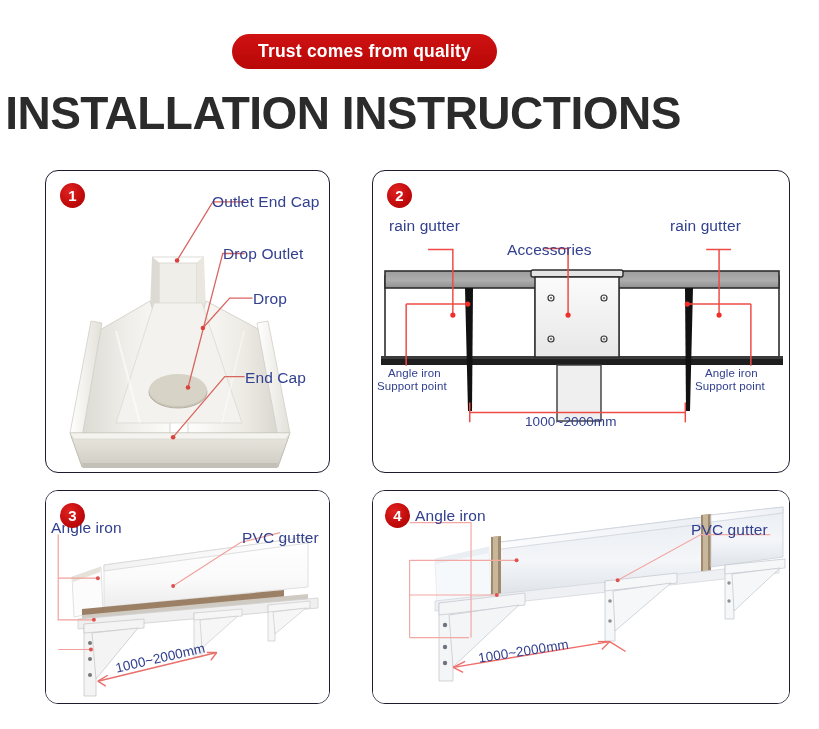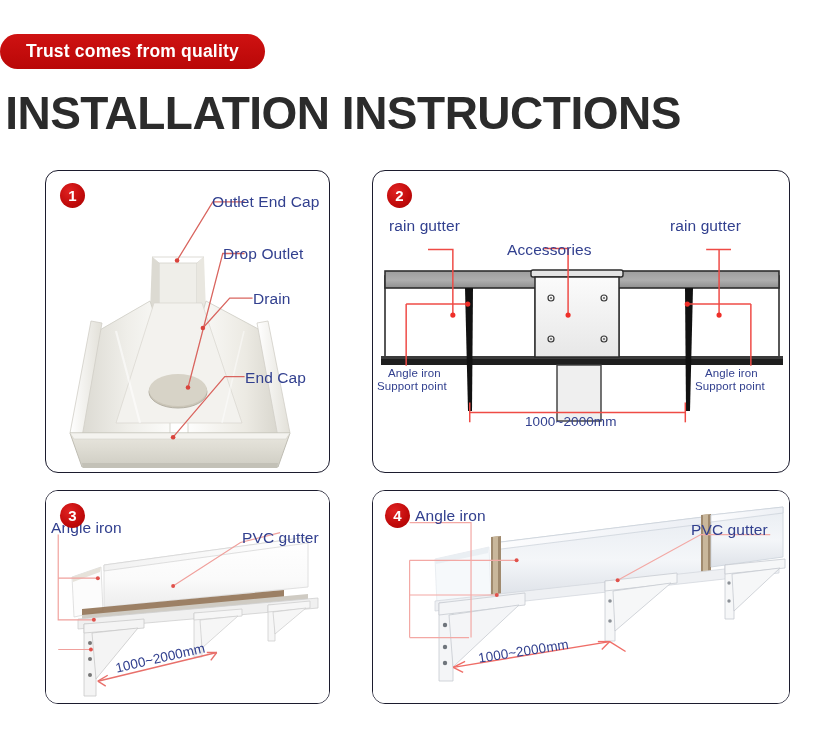--- a/index.html
+++ b/index.html
@@ -15,21 +15,21 @@
     font-family: "Liberation Sans", sans-serif;
     overflow: hidden;
   }
 
   
   .header-pill-wrap {
     position: absolute;
     top: 34px;
     left: 0;
     width: 729px;
-    text-align: left;
+    text-align: center;
   }
   .header-pill {
     display: inline-block;
     background: #c70b0b;
     background: linear-gradient(180deg,#cf1212 0%, #b90707 100%);
     color: #ffffff;
     font-size: 17.5px;
     font-weight: bold;
     letter-spacing: 0.2px;
     padding: 7px 26px 8px 26px;
@@ -192,21 +192,21 @@
       <circle cx="132" cy="90" r="2.3"></circle>
       <circle cx="143" cy="218" r="2.3"></circle>
       <circle cx="158" cy="158" r="2.3"></circle>
       <circle cx="128" cy="268" r="2.3"></circle>
     </g>
   </svg>
 
   <div class="badge">1</div>
   <div class="label" style="left:166px; top:22px;">Outlet End Cap</div>
   <div class="label" style="left:177px; top:74px;text-align:right;">Drop Outlet</div>
-  <div class="label" style="left:207px; top:119px;">Drain</div>
+  <div class="label" style="left:207px; top:119px;">Drop</div>
   <div class="label" style="left:199px; top:198px;">End Cap</div>
 </div>
 
 <div class="panel" id="panel-2">
 
   <div class="photo-layer">
     <svg width="418" height="303" viewBox="0 0 418 303" xmlns="http://www.w3.org/2000/svg">
       <defs>
         <linearGradient id="p2Top" x1="0" y1="0" x2="0" y2="1">
           <stop offset="0%" stop-color="#9d9d9d"></stop>

